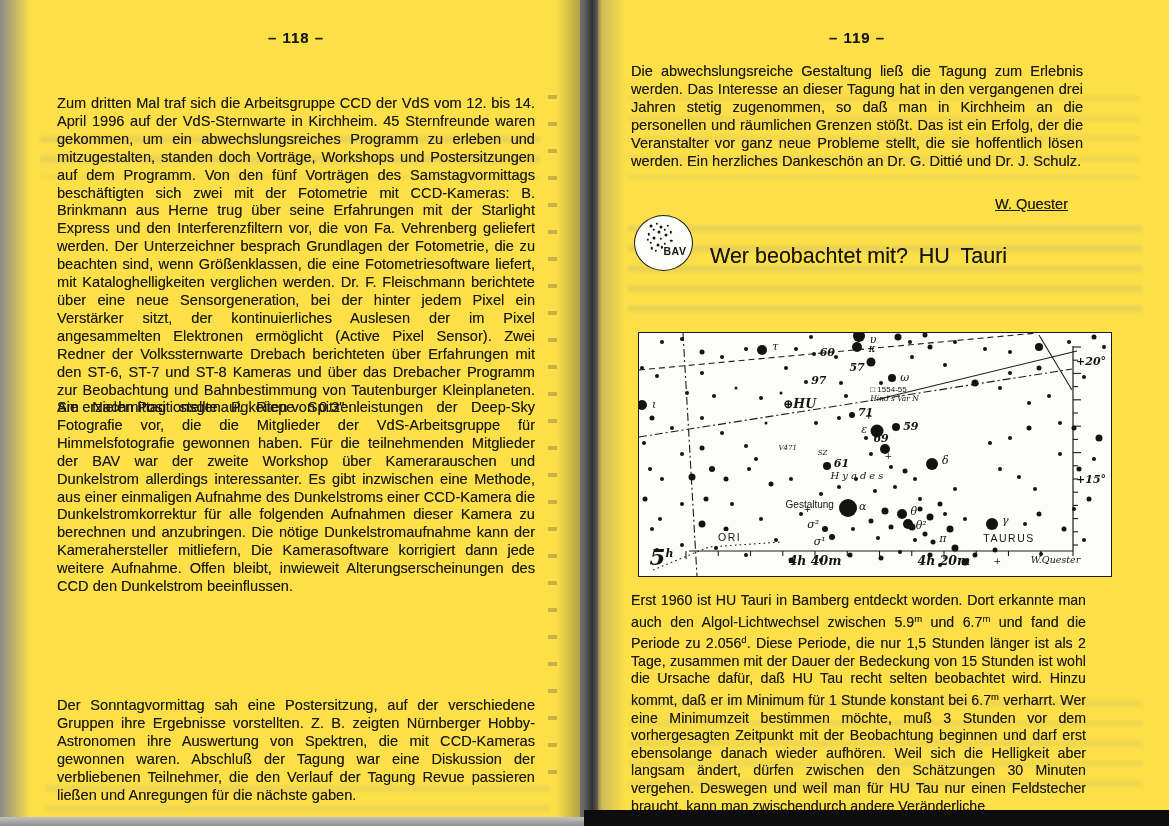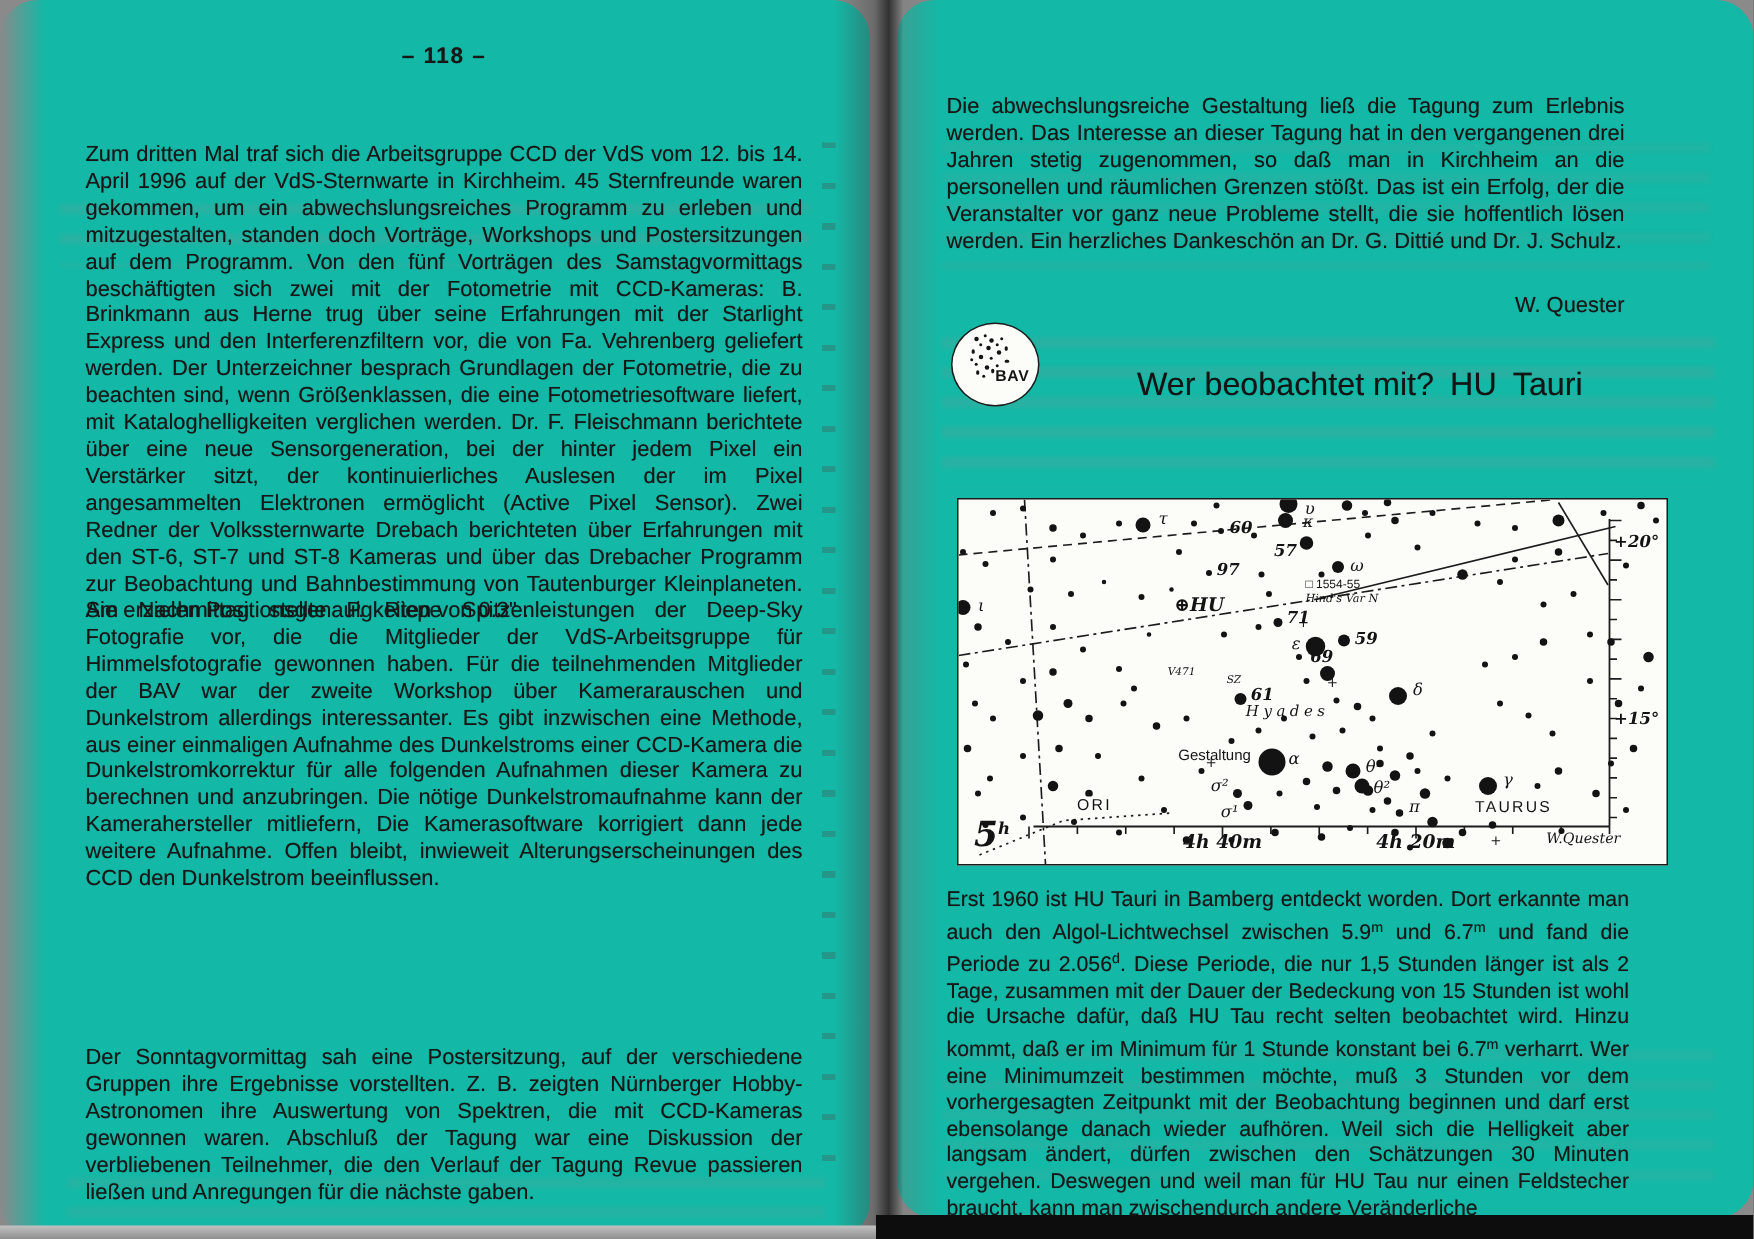--- a/index.html
+++ b/index.html
@@ -1,18 +1,18 @@
 <!DOCTYPE html>
 <html><head>
 <meta charset="utf-8">
 <style>
   html,body{margin:0;padding:0;background:#6f6f6f;}
   #scan{position:relative;width:1169px;height:826px;background:#8a8a8a;overflow:hidden;
         font-family:"Liberation Sans",sans-serif;}
-  .page{position:absolute;background:#14b8a6;border-radius:25px;}
+  .page{position:absolute;background:#fde047;}
   #page-left{left:0;top:0;width:580px;height:826px;}
   #page-right{left:598px;top:0;width:571px;height:812px;}
   
   .edge-left{position:absolute;left:0;top:0;width:30px;height:826px;
              background:linear-gradient(90deg,#8a8a8a 0%,rgba(138,138,138,0) 100%);z-index:5;}
   .gutter{position:absolute;left:556px;top:0;width:70px;height:826px;z-index:5;
           background:linear-gradient(90deg,rgba(0,0,0,0) 0%,rgba(70,70,70,.45) 38%,rgba(25,25,25,.78) 52%,rgba(120,120,120,.35) 66%,rgba(0,0,0,0) 100%);}
   .strip-black{position:absolute;left:584px;top:810px;width:585px;height:16px;background:#0d0d0d;z-index:6;}
   .strip-grey{position:absolute;left:0;top:817px;width:584px;height:9px;
               background:linear-gradient(#c2c2c2,#8f8f8f);z-index:6;}
@@ -23,21 +23,21 @@
   
   .txt{position:absolute;color:#171717;text-align:justify;font-size:14.6px;line-height:17.9px;
        text-shadow:0 0 .5px rgba(20,20,20,.5);z-index:1;}
   .center{text-align:center;}
   .bold{font-weight:bold;}
   .sup{font-size:9.5px;vertical-align:5px;}
   #p118-num,#p119-num{font-size:15px;letter-spacing:1px;}
   #p118-title{font-size:15px;}
   #quester{text-align:right;}
   #art-title{position:absolute;left:112px;top:244px;font-size:21.5px;color:#141414;z-index:1;
-             text-shadow:0 0 .5px rgba(20,20,20,.5);margin-left:48px;}
+             text-shadow:0 0 .5px rgba(20,20,20,.5);}
   
   #logo{position:absolute;left:36px;top:215px;width:57px;height:54px;border:1.6px solid #1b1b1b;
         border-radius:50%;z-index:1;background:#fcfcf9;}
   .ldot{position:absolute;background:#141414;border-radius:50%;transform:translate(-50%,-50%);}
   #logo .bav{position:absolute;left:50%;top:54%;font-size:10.5px;font-weight:bold;letter-spacing:.5px;color:#141414;}
   
   #chart{position:absolute;left:40px;top:332px;width:472px;height:243px;border:1.6px solid #1b1b1b;
          background:#fcfcf9;overflow:hidden;z-index:2;}
   #chart svg{position:absolute;left:0;top:0;width:100%;height:100%;}
   .star{position:absolute;border-radius:50%;background:#131313;transform:translate(-50%,-50%);}
@@ -82,24 +82,25 @@
     <div class="txt" style="left:57px;top:95px;width:478px;">Zum dritten Mal traf sich die Arbeitsgruppe CCD der VdS vom 12. bis 14. April 1996 auf der VdS-Sternwarte in Kirchheim. 45 Sternfreunde waren gekommen, um ein abwechslungsreiches Programm zu erleben und mitzugestalten, standen doch Vorträge, Workshops und Postersitzungen auf dem Programm. Von den fünf Vorträgen des Samstagvormittags beschäftigten sich zwei mit der Fotometrie mit CCD-Kameras: B. Brinkmann aus Herne trug über seine Erfahrungen mit der Starlight Express und den Interferenzfiltern vor, die von Fa. Vehrenberg geliefert werden. Der Unterzeichner besprach Grundlagen der Fotometrie, die zu beachten sind, wenn Größenklassen, die eine Fotometriesoftware liefert, mit Kataloghelligkeiten verglichen werden. Dr. F. Fleischmann berichtete über eine neue Sensorgeneration, bei der hinter jedem Pixel ein Verstärker sitzt, der kontinuierliches Auslesen der im Pixel angesammelten Elektronen ermöglicht (Active Pixel Sensor). Zwei Redner der Volkssternwarte Drebach berichteten über Erfahrungen mit den ST-6, ST-7 und ST-8 Kameras und über das Drebacher Programm zur Beobachtung und Bahnbestimmung von Tautenburger Kleinplaneten. Sie erzielen Positionsgenauigkeiten von 0.3" .</div>
     <div class="txt" style="left:57px;top:399px;width:478px;">Am Nachmittag stellte P. Riepe Spitzenleistungen der Deep-Sky Fotografie vor, die die Mitglieder der VdS-Arbeitsgruppe für Himmelsfotografie gewonnen haben. Für die teilnehmenden Mitglieder der BAV war der zweite Workshop über Kamerarauschen und Dunkelstrom allerdings interessanter. Es gibt inzwischen eine Methode, aus einer einmaligen Aufnahme des Dunkelstroms einer CCD-Kamera die Dunkelstromkorrektur für alle folgenden Aufnahmen dieser Kamera zu berechnen und anzubringen. Die nötige Dunkelstromaufnahme kann der Kamerahersteller mitliefern, Die Kamerasoftware korrigiert dann jede weitere Aufnahme. Offen bleibt, inwieweit Alterungserscheinungen des CCD den Dunkelstrom beeinflussen.</div>
     <div class="txt" style="left:57px;top:697px;width:478px;">Der Sonntagvormittag sah eine Postersitzung, auf der verschiedene Gruppen ihre Ergebnisse vorstellten. Z. B. zeigten Nürnberger Hobby-Astronomen ihre Auswertung von Spektren, die mit CCD-Kameras gewonnen waren. Abschluß der Tagung war eine Diskussion der verbliebenen Teilnehmer, die den Verlauf der Tagung Revue passieren ließen und Anregungen für die nächste gaben.</div>
   </div>
 
   <div class="page" id="page-right">
     <div class="bleed" style="left:30px;top:225px;width:515px;height:100px;"></div>
     <div class="bleed" style="left:30px;top:95px;width:512px;height:85px;opacity:.09;"></div>
     <div class="bleed" style="left:30px;top:700px;width:515px;height:95px;opacity:.1;"></div>
 
+    <div class="txt center bold" id="p119-num" style="left:33px;top:29px;width:452px;">– 119 –</div>
 
     <div class="txt" id="intro" style="left:33px;top:63px;width:452px;">Die abwechslungsreiche Gestaltung ließ die Tagung zum Erlebnis werden. Das Interesse an dieser Tagung hat in den vergangenen drei Jahren stetig zugenommen, so daß man in Kirchheim an die personellen und räumlichen Grenzen stößt. Das ist ein Erfolg, der die Veranstalter vor ganz neue Probleme stellt, die sie hoffentlich lösen werden. Ein herzliches Dankeschön an Dr. G. Dittié und Dr. J. Schulz.</div>
 
-    <div class="txt" id="quester" style="left:33px;top:196px;width:452px;">W. Quester</div>
+    <div class="txt" id="quester" style="left:18px;top:196px;width:452px;text-decoration:underline;">W. Quester</div>
 
     <div id="logo">
       <span class="bav">BAV</span>
     <span class="ldot" style="left: 28%; top: 18%; width: 3px; height: 3px;"></span>
         <span class="ldot" style="left: 38%; top: 14%; width: 2.4px; height: 2.4px;"></span>
         <span class="ldot" style="left: 46%; top: 20%; width: 3px; height: 3px;"></span>
         <span class="ldot" style="left: 33%; top: 26%; width: 2.4px; height: 2.4px;"></span>
         <span class="ldot" style="left: 42%; top: 30%; width: 3px; height: 3px;"></span>
         <span class="ldot" style="left: 52%; top: 26%; width: 2.4px; height: 2.4px;"></span>
         <span class="ldot" style="left: 58%; top: 18%; width: 2.4px; height: 2.4px;"></span>

